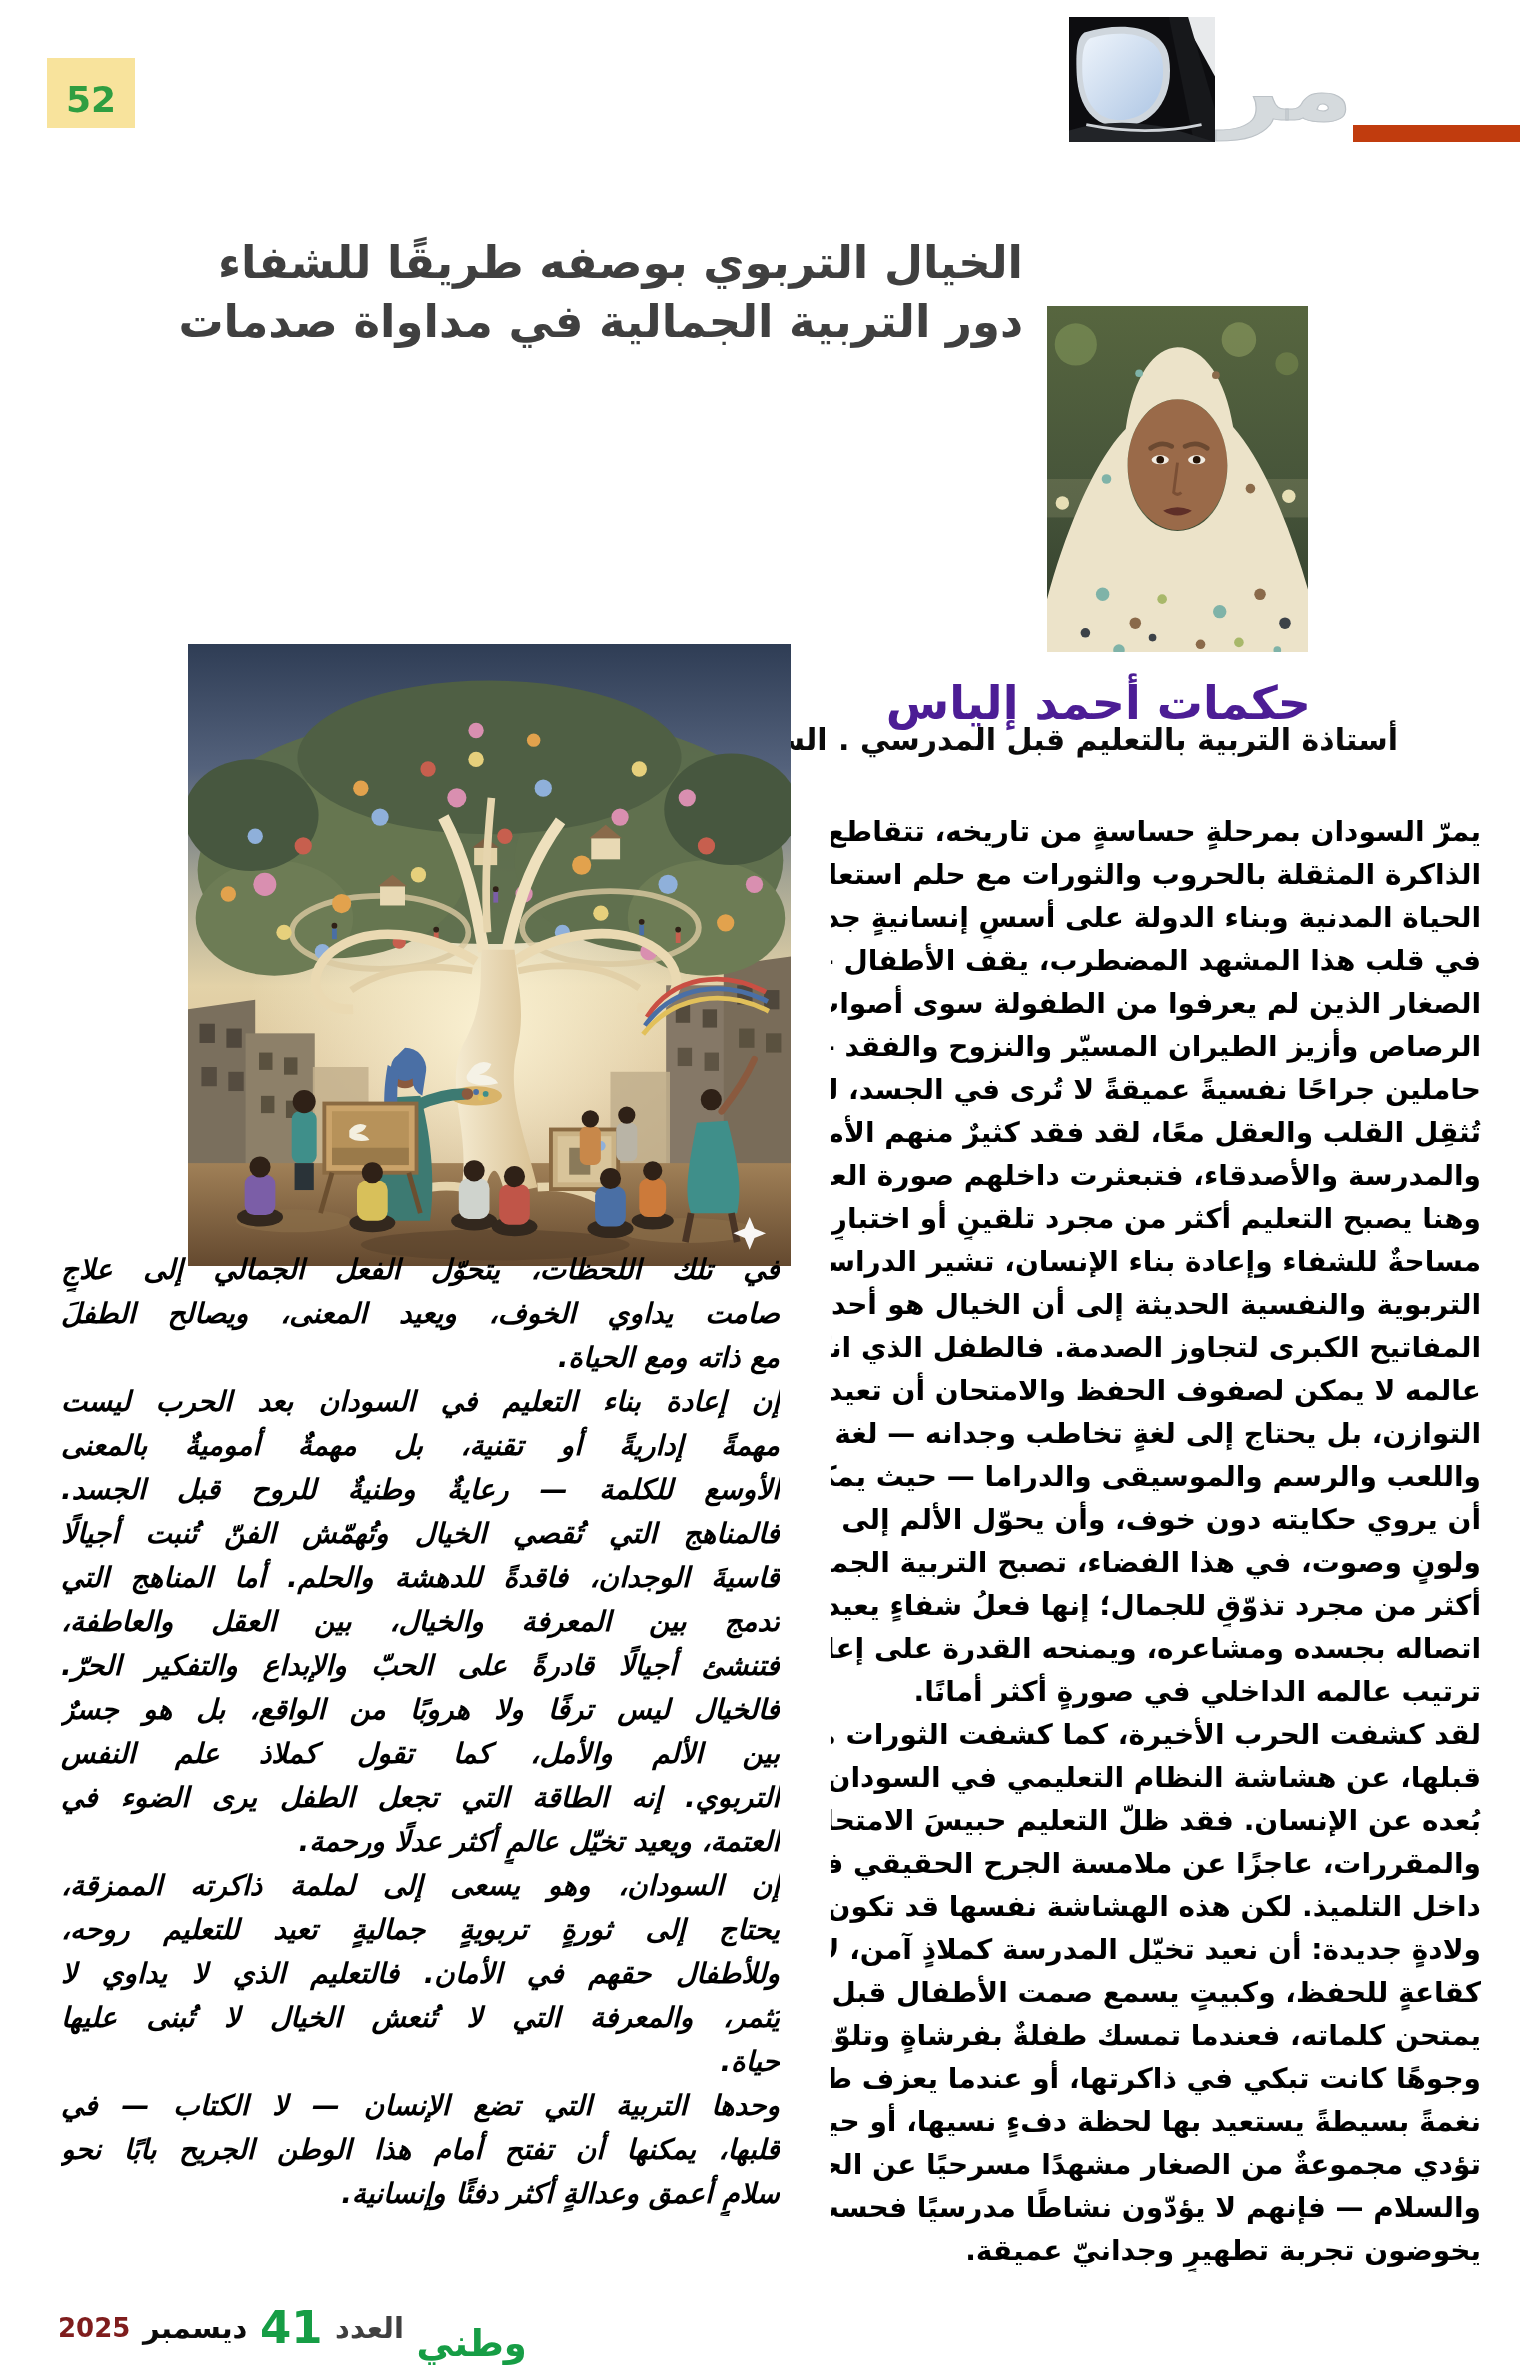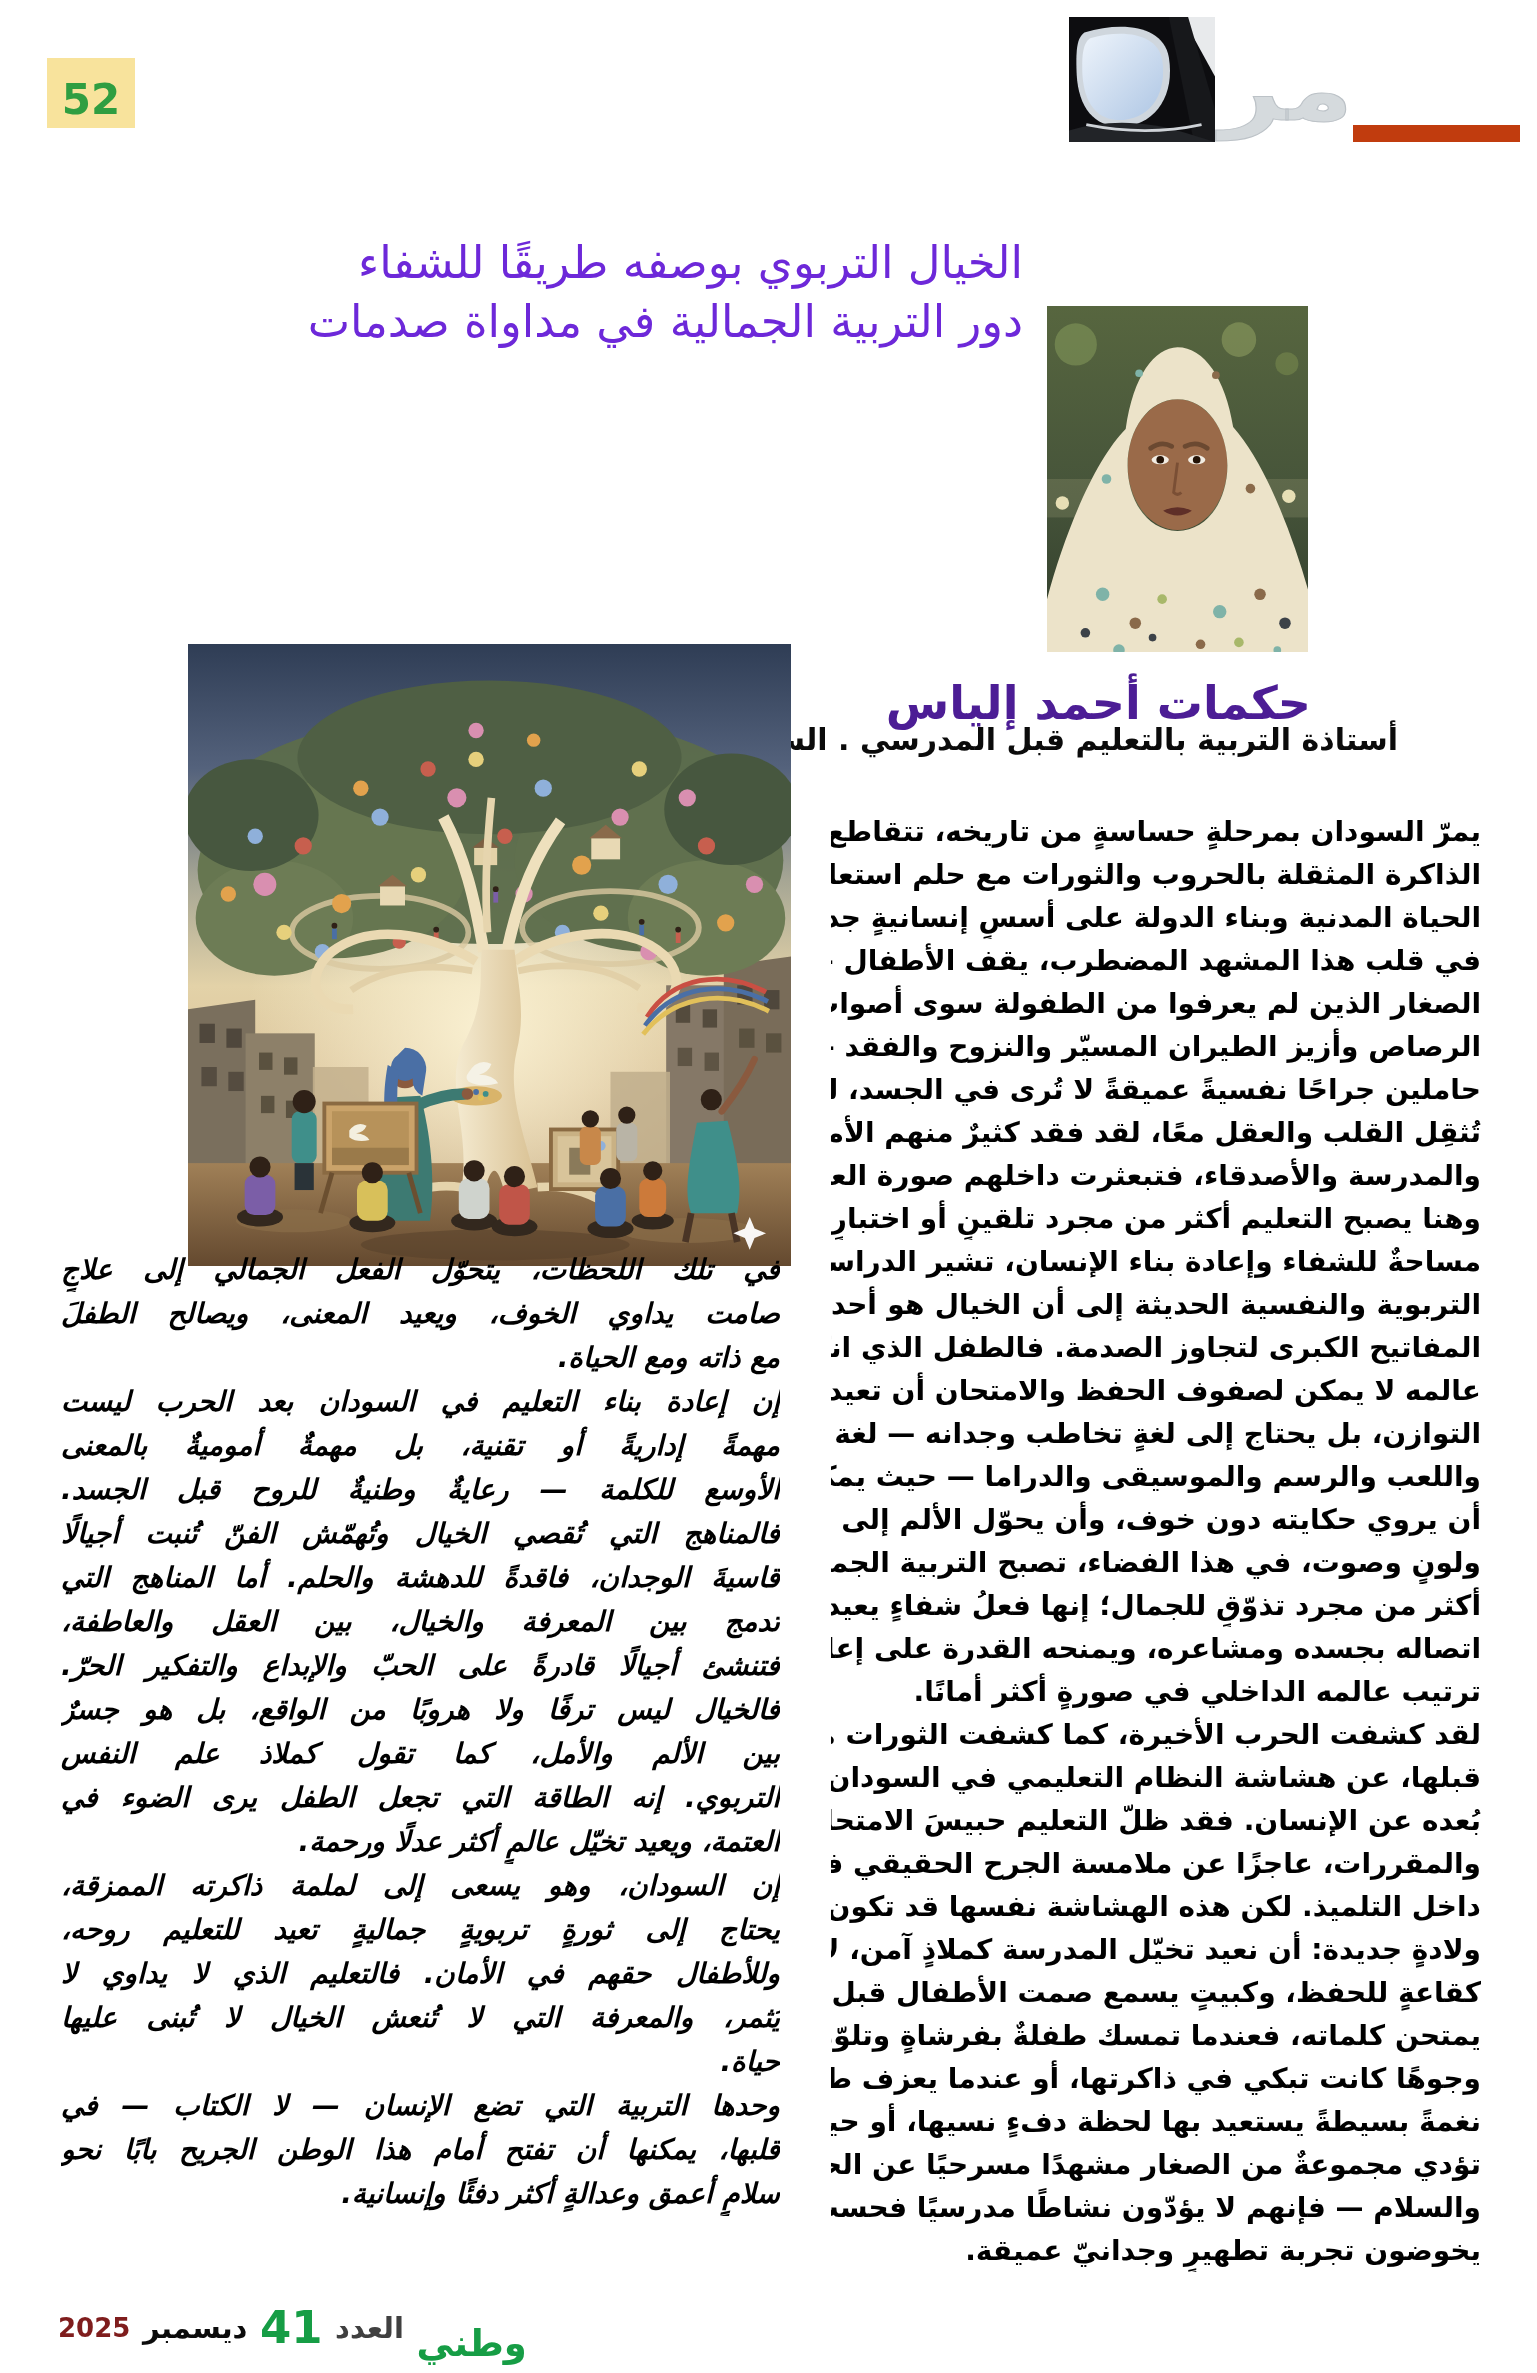--- a/index.html
+++ b/index.html
@@ -1,31 +1,31 @@
 <!DOCTYPE html>
 <html lang="ar" dir="rtl"><head>
 <meta charset="utf-8">
 <style>
   html,body{margin:0;padding:0;background:#fff;}
   .page{position:relative;width:1537px;height:2374px;background:#ffffff;overflow:hidden;
         font-family:"DejaVu Sans",sans-serif;direction:rtl;}
   
   #pagenum-box{position:absolute;left:47px;top:58px;width:88px;height:70px;background:#f8e39c;
         display:flex;align-items:center;justify-content:center;}
-  #pagenum-box span{color:#2f9e41;font-size:42px;font-weight:bold;font-family:"DejaVu Sans",sans-serif;margin-top:12px;}
+  #pagenum-box span{color:#2f9e41;font-size:36px;font-weight:bold;font-family:"DejaVu Sans",sans-serif;margin-top:12px;}
   
   #masthead{position:absolute;left:961px;top:13.4px;width:576px;height:136px;}
   #logo-word{position:absolute;right:184px;top:29px;font-size:88px;line-height:1.1;font-weight:bold;
         color:#d5dadd;letter-spacing:1px;transform:scaleX(1.22);transform-origin:right center;
         -webkit-text-stroke:1px #bcc2c7;white-space:nowrap;}
   #mirror-photo{position:absolute;left:108px;top:3.8px;width:146px;height:125px;}
   #accent-bar{position:absolute;left:392px;top:112px;width:167px;height:16.3px;background:#c13c0e;}
   
   #headline{position:absolute;right:514px;top:233px;width:922px;text-align:right;}
-  .hline{font-size:45px;line-height:59px;font-weight:normal;color:#6d28d9;white-space:nowrap;}
+  .hline{font-size:45px;line-height:59px;font-weight:bold;color:#404040;white-space:nowrap;}
   
   #author-photo{position:absolute;left:1047px;top:306px;width:261px;height:346px;}
   #author-name{position:absolute;right:226px;top:676px;font-size:46px;font-weight:bold;color:#4c1d95;white-space:nowrap;}
   #author-title{position:absolute;right:139px;top:722px;font-size:30px;font-weight:bold;color:#0b0b0b;white-space:nowrap;}
   
   .col{position:absolute;color:#000;font-weight:bold;}
   #col-right{left:831px;top:810px;width:650px;font-size:28px;line-height:43px;}
   #col-left{left:61px;top:1248px;width:719px;font-size:28px;line-height:44px;font-style:italic;}
   .bodyline{text-align:justify;text-align-last:justify;white-space:nowrap;overflow:hidden;}
   .bodyline.last{text-align-last:right;}

